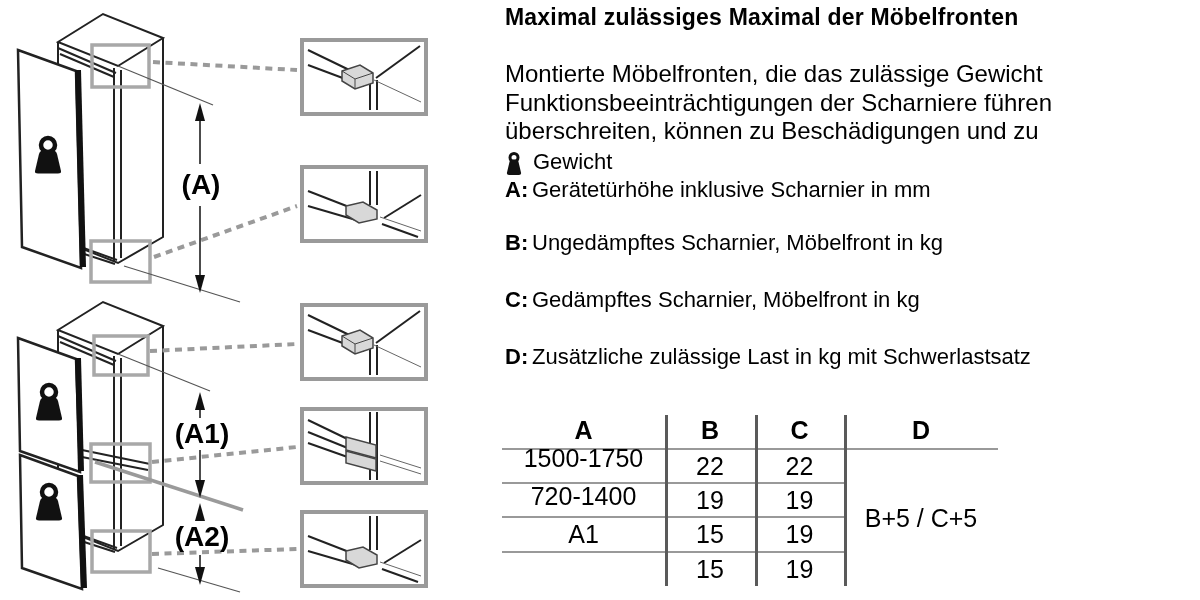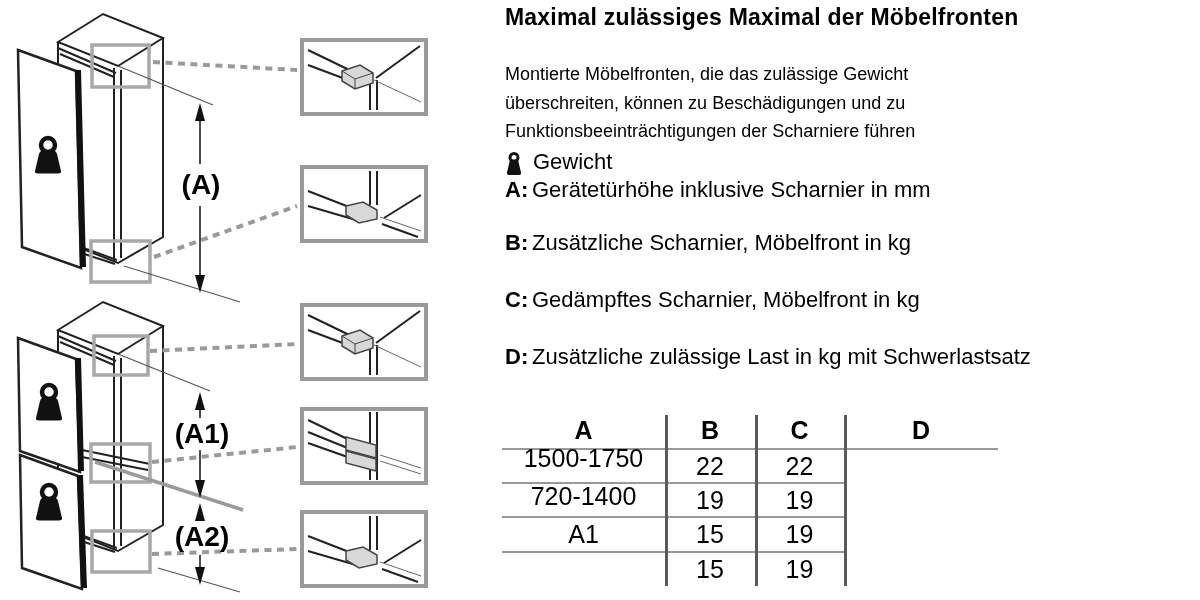--- a/index.html
+++ b/index.html
@@ -1,20 +1,20 @@
 <!DOCTYPE html>
 <html><head>
 <meta charset="utf-8">
 <style>
   html,body{margin:0;padding:0;background:#fff;}
   .canvas{position:relative;width:1200px;height:600px;background:#ffffff;overflow:hidden;
           font-family:"Liberation Sans",sans-serif;color:#000;}
   .abs{position:absolute;}
   .title{position:absolute;left:505px;top:4px;font-size:23px;font-weight:bold;letter-spacing:.2px;}
-  .para{position:absolute;left:505px;top:60px;font-size:18px;line-height:28.5px;}
+  .para{position:absolute;left:505px;top:60px;font-size:24px;line-height:28.5px;}
   .legend-row{position:absolute;left:505px;font-size:22px;display:flex;align-items:flex-end;white-space:nowrap;}
   .legend-key{display:inline-block;width:27px;font-weight:bold;flex:0 0 27px;}
   .w-icon{margin-right:10px;position:relative;top:1px;}
   
   .wtable{position:absolute;left:502px;top:413px;width:496px;height:175px;font-size:25px;}
   .tcell{position:absolute;display:flex;align-items:center;justify-content:center;}
   .th{font-weight:bold;}
   .bold{font-weight:normal;}
   .hline{position:absolute;height:2px;background:#999999;}
   .vline{position:absolute;width:2.5px;background:#5a5a5a;}
@@ -193,39 +193,39 @@
       </g>
     <g>
         <use href="#det-bot" transform="translate(300,510)"></use>
       </g>
   </svg>
 
   <div class="title">Maximal zulässiges Maximal der Möbelfronten</div>
 
   <div class="para">
     <div>Montierte Möbelfronten, die das zulässige Gewicht</div>
+    <div>Funktionsbeeinträchtigungen der Scharniere führen</div>
     <div>überschreiten, können zu Beschädigungen und zu</div>
-    <div>Funktionsbeeinträchtigungen der Scharniere führen</div>
   </div>
 
   <div class="legend-row" style="top:149px">
     <svg class="w-icon" width="18" height="25" viewBox="0 0 18 25">
       <circle cx="9" cy="6.5" r="4" fill="none" stroke="#111" stroke-width="3"></circle>
       <path d="M2,21.5 L4.6,10.5 Q5.2,8.5 7.4,8.5 L10.6,8.5 Q12.8,8.5 13.4,10.5 L16,21.5 Q16.6,24 14,24 L4,24 Q1.4,24 2,21.5 Z" fill="#111"></path>
     </svg>
     <span class="legend-text">Gewicht</span>
   </div>
 
   <div class="legend-row" style="top:177px">
     <span class="legend-key">A:</span>
     <span class="legend-text">Gerätetürhöhe inklusive Scharnier in mm</span>
   </div>
   <div class="legend-row" style="top:230px">
     <span class="legend-key">B:</span>
-    <span class="legend-text">Zusätzliche Scharnier, Möbelfront in kg</span>
+    <span class="legend-text">Ungedämpftes Scharnier, Möbelfront in kg</span>
   </div>
   <div class="legend-row" style="top:287px">
     <span class="legend-key">C:</span>
     <span class="legend-text">Gedämpftes Scharnier, Möbelfront in kg</span>
   </div>
   <div class="legend-row" style="top:344px">
     <span class="legend-key">D:</span>
     <span class="legend-text">Zusätzliche zulässige Last in kg mit Schwerlastsatz</span>
   </div>
 
@@ -252,15 +252,16 @@
     <div class="tcell" style="left:163px;top:71px;width:90px;height:32px">19</div>
     <div class="tcell" style="left:253px;top:71px;width:89px;height:32px">19</div>
 
     <div class="tcell bold" style="left:0;top:105px;width:163px;height:33px">A1</div>
     <div class="tcell" style="left:163px;top:105px;width:90px;height:33px">15</div>
     <div class="tcell" style="left:253px;top:105px;width:89px;height:33px">19</div>
 
     <div class="tcell" style="left:163px;top:140px;width:90px;height:33px">15</div>
     <div class="tcell" style="left:253px;top:140px;width:89px;height:33px">19</div>
 
+    <div class="tcell" style="left:342px;top:37px;width:154px;height:136px">B+5 / C+5</div>
   </div>
 
 </div>
 
 </body></html>

